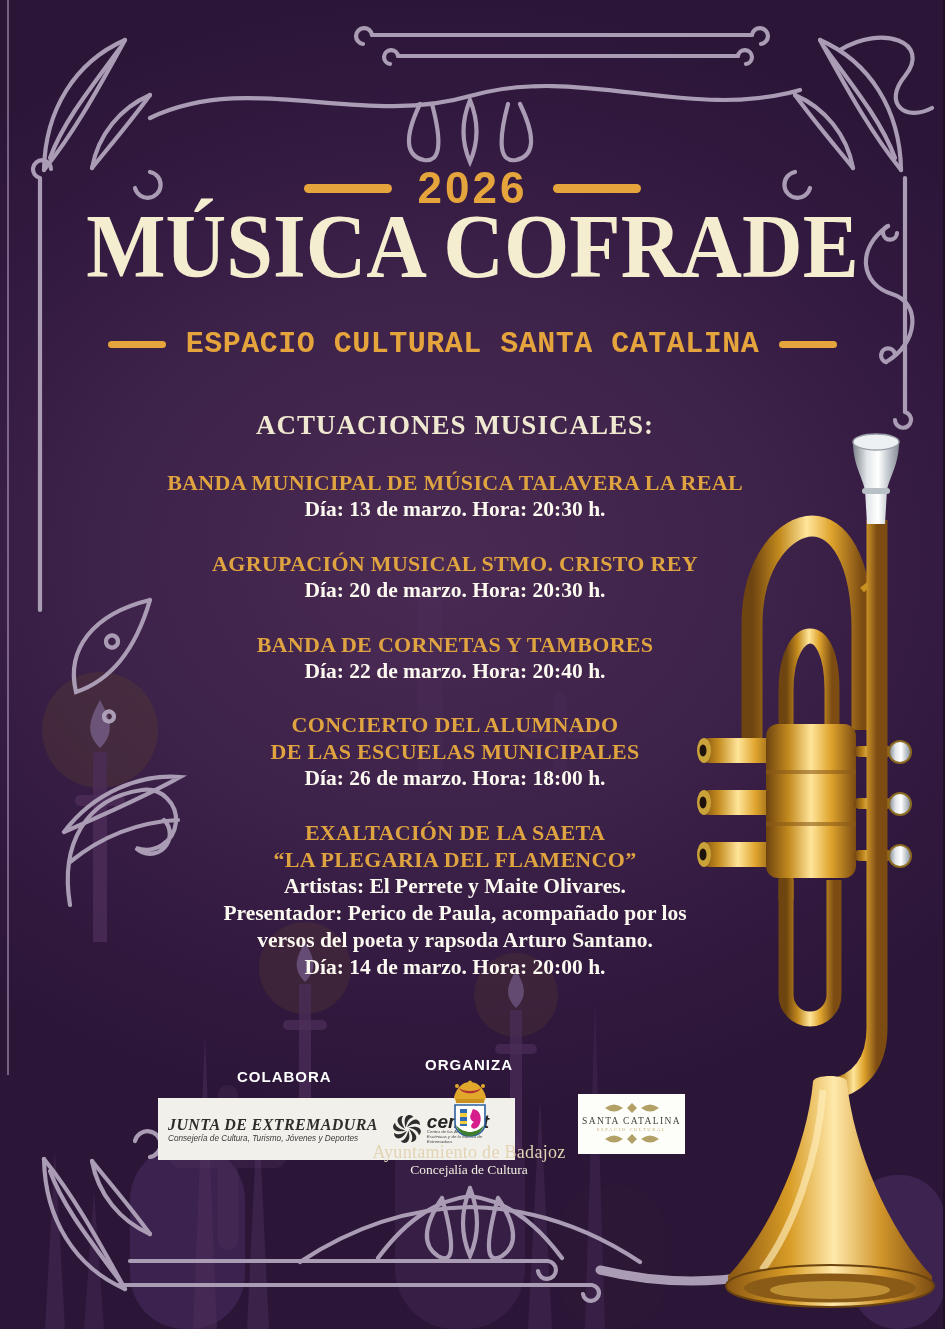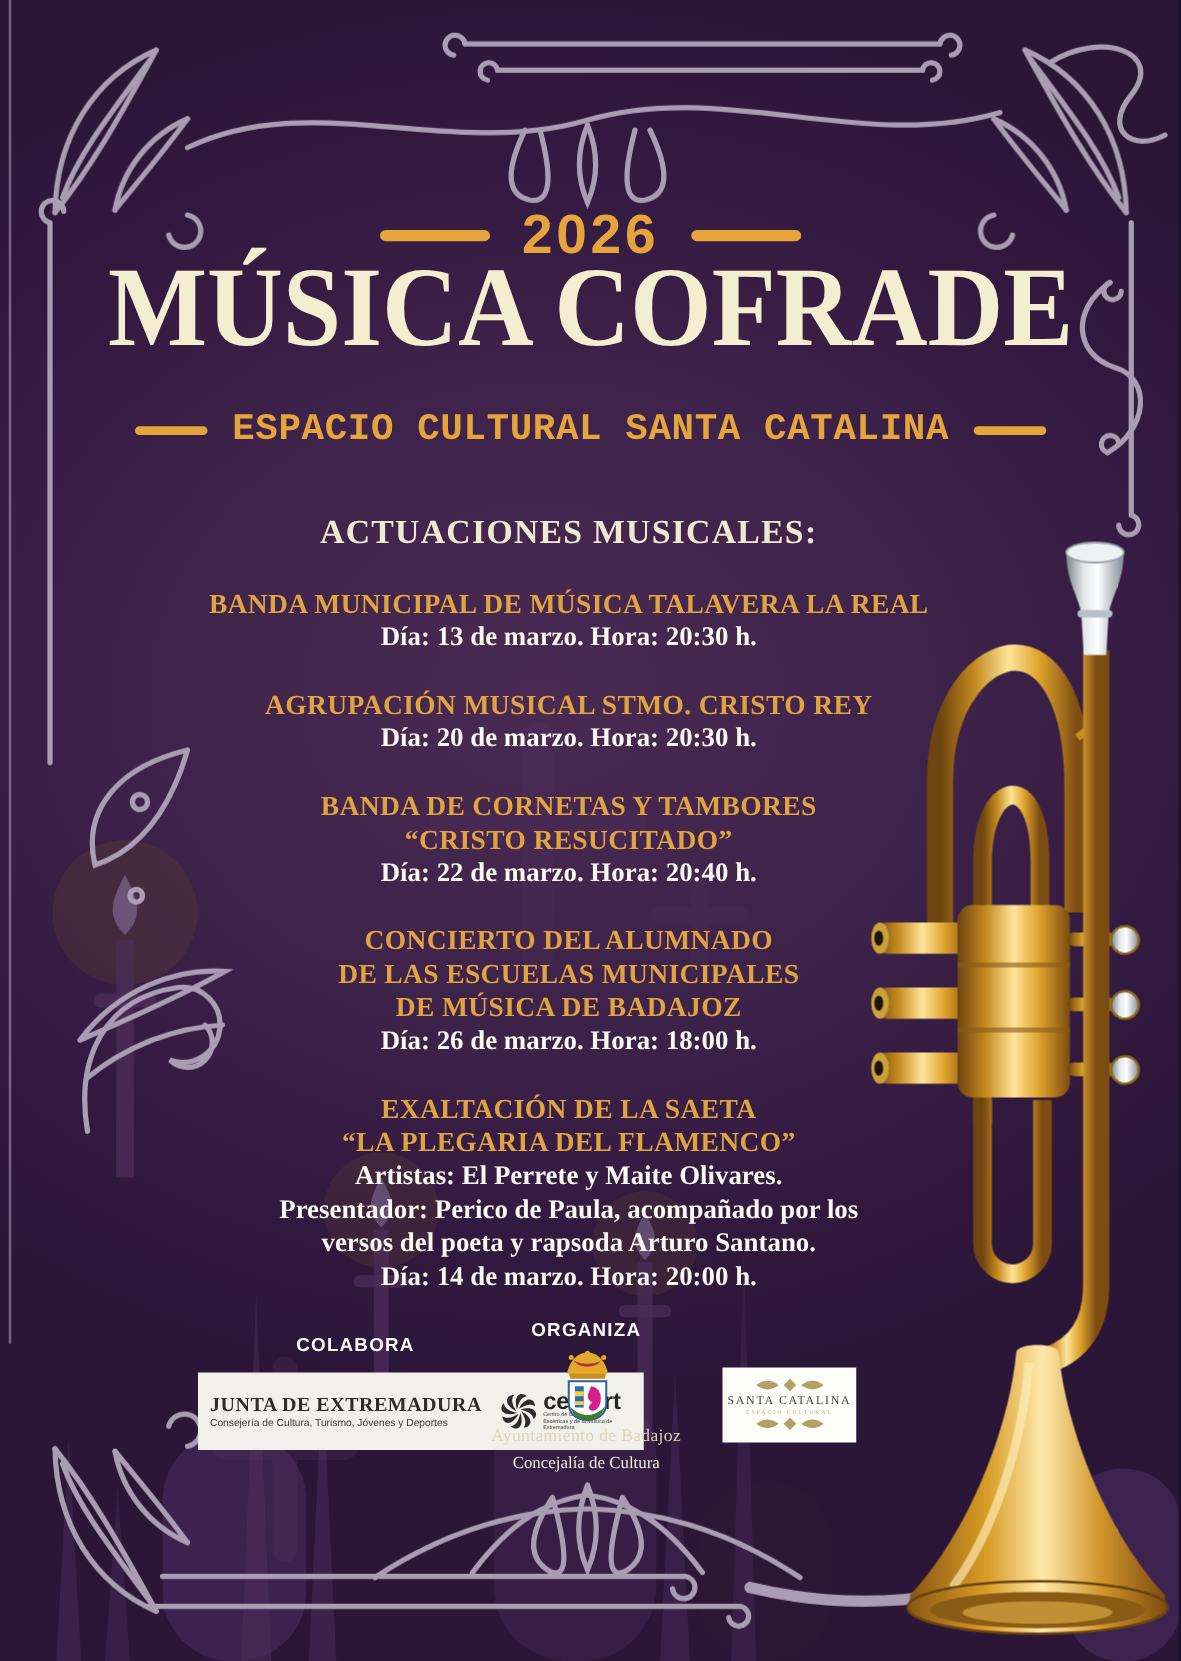--- a/index.html
+++ b/index.html
@@ -28,30 +28,30 @@
   .section-heading{font-weight:bold;font-size:27px;letter-spacing:1px;color:#F0E9D1;margin:0 0 28px 0;}
   .event{margin:0 0 27px 0;}
   .ev-title{display:block;font-weight:bold;font-size:22px;line-height:27px;letter-spacing:.3px;color:#DFA340;}
   .ev-detail,.ev-date{display:block;font-weight:bold;font-size:21.5px;line-height:26.8px;color:#FCF9F0;}
 
   
   .lbl{position:absolute;font-family:"Liberation Sans",sans-serif;font-weight:bold;font-size:15px;letter-spacing:1px;color:#FFFFFF;}
   .colabora-lbl{left:237px;top:1068px;}
   .organiza-lbl{left:404px;top:1056px;width:130px;text-align:center;}
   .colabora-box{position:absolute;left:158px;top:1098px;width:357px;height:62px;background:#f2f0ea;
-    display:flex;align-items:center;padding:0 10px;box-sizing:border-box;gap:14px;}
+    display:flex;align-items:center;padding:0 10px;box-sizing:border-box;gap:14px;font-style:italic;}
   .junta{flex:0 0 auto;text-align:left;}
   .junta-name{font-weight:bold;font-size:16px;letter-spacing:.4px;color:#2e2d2c;white-space:nowrap;}
   .junta-dep{font-family:"Liberation Sans",sans-serif;font-size:8.2px;color:#3a3a3a;white-space:nowrap;}
   .cemart{display:flex;align-items:center;gap:5px;}
   .cemart-name{font-family:"Liberation Sans",sans-serif;font-weight:bold;font-size:19px;color:#242424;line-height:14px;}
   .cemart-sub{font-family:"Liberation Sans",sans-serif;font-size:4.4px;color:#444;width:58px;line-height:5px;}
   .escudo{position:absolute;left:447px;top:1080px;}
   .organiza-name{position:absolute;left:339px;top:1142px;width:260px;text-align:center;
-    font-size:14px;color:#E2D4B4;letter-spacing:.3px;}
+    font-size:18px;color:#E2D4B4;letter-spacing:.3px;}
   .organiza-dep{position:absolute;left:339px;top:1162px;width:260px;text-align:center;
     font-size:13.5px;color:#F1ECDF;}
   .venue-box{position:absolute;left:578px;top:1094px;width:107px;height:60px;background:#fdfdfa;
     display:flex;flex-direction:column;align-items:center;justify-content:center;gap:1px;}
   .venue-name{font-size:9.5px;letter-spacing:1.4px;color:#46413a;white-space:nowrap;}
   .venue-sub{font-size:4.6px;letter-spacing:1.6px;color:#c5b273;white-space:nowrap;}
 </style>
 </head>
 <body>
 
@@ -164,28 +164,26 @@
       <span class="ev-date">Día: 13 de marzo. Hora: 20:30 h.</span>
     </section>
 
     <section class="event">
       <span class="ev-title">AGRUPACIÓN MUSICAL STMO. CRISTO REY</span>
       <span class="ev-date">Día: 20 de marzo. Hora: 20:30 h.</span>
     </section>
 
     <section class="event">
       <span class="ev-title">BANDA DE CORNETAS Y TAMBORES</span>
-      <span class="ev-title">“CRISTO RESUCITADO”</span>
       <span class="ev-date">Día: 22 de marzo. Hora: 20:40 h.</span>
     </section>
 
     <section class="event">
       <span class="ev-title">CONCIERTO DEL ALUMNADO</span>
       <span class="ev-title">DE LAS ESCUELAS MUNICIPALES</span>
-      <span class="ev-title">DE MÚSICA DE BADAJOZ</span>
       <span class="ev-date">Día: 26 de marzo. Hora: 18:00 h.</span>
     </section>
 
     <section class="event">
       <span class="ev-title">EXALTACIÓN DE LA SAETA</span>
       <span class="ev-title">“LA PLEGARIA DEL FLAMENCO”</span>
       <span class="ev-detail">Artistas: El Perrete y Maite Olivares.</span>
       <span class="ev-detail">Presentador: Perico de Paula, acompañado por los</span>
       <span class="ev-detail">versos del poeta y rapsoda Arturo Santano.</span>
       <span class="ev-date">Día: 14 de marzo. Hora: 20:00 h.</span>

